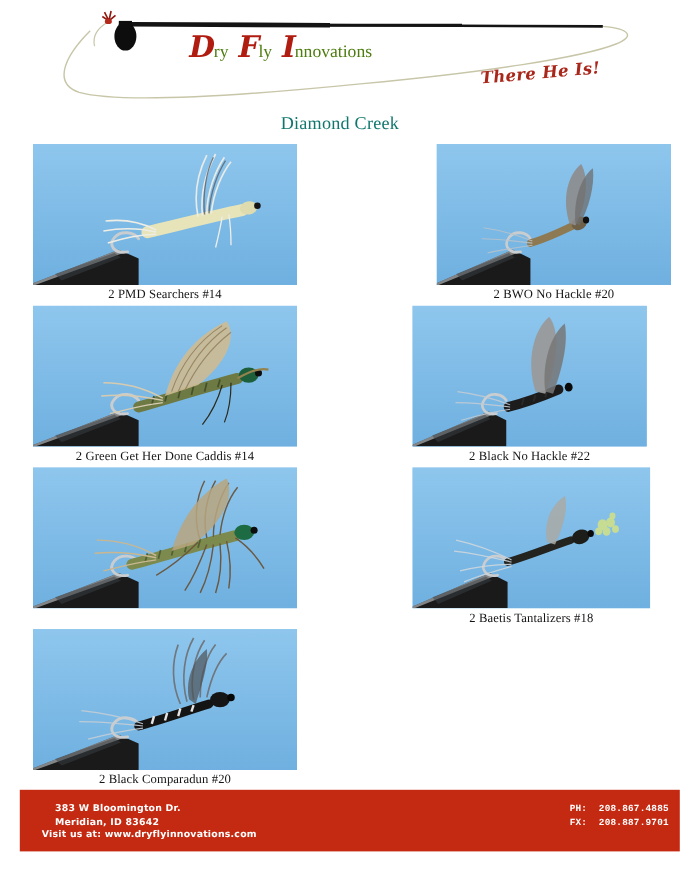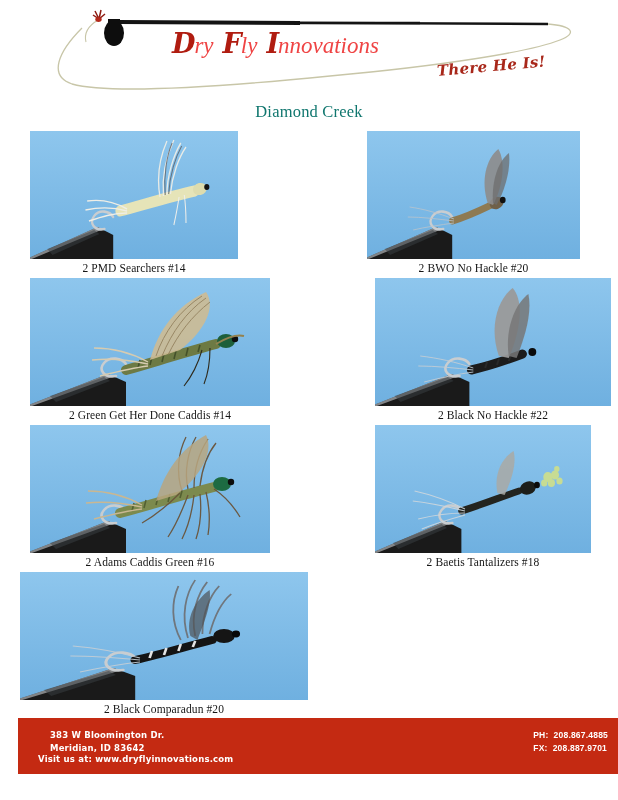--- a/index.html
+++ b/index.html
@@ -47,25 +47,24 @@
     font-family: "DejaVu Serif", serif;
     font-style: italic;
     font-weight: 700;
     font-size: 27px;
     color: #b01c10;
     letter-spacing: -1px;
     line-height: 1;
   }
   .brand-rest {
     font-family: "Liberation Serif", serif;
-    font-size: 23px;
-    color: #ef4444;
+    font-size: 16px;
+    color: #4d7c0f;
     line-height: 1;
     letter-spacing: 0px;
-    font-style: italic;
   }
   .tagline {
     position: absolute;
     left: 437px;
     top: 62px;
     font-family: "DejaVu Serif", serif;
     font-style: italic;
     font-weight: 700;
     font-size: 15px;
     color: #a8271a;
@@ -141,21 +140,21 @@
     font-weight: 700;
     font-size: 8.5px;
     line-height: 13px;
     letter-spacing: 0.2px;
   }
   .contact {
     position: absolute;
     right: 12px;
     top: 11px;
     text-align: left;
-    font-family: Liberation Sans, sans-serif;
+    font-family: Liberation Mono, monospace;
     font-weight: 700;
     font-size: 8.5px;
     line-height: 13px;
     letter-spacing: 0.2px;
   }
   .contact .row { display: block; white-space: pre; }
   .visit {
     position: absolute;
     left: 0; right: 0;
     top: 36px;
@@ -205,21 +204,21 @@
         <span class="brand-rest">nnovations</span>
     </span>
   </div>
 
   <div class="tagline">There He Is!</div>
 </div>
 
 <div class="page-title">Diamond Creek</div>
 
 <div class="catalog">
-    <div class="fly-item" style="left: 30px; top: 0px; width: 208px;">
+    <div class="fly-item" style="left: 30px; top: 0px; width: 240px;">
       <div class="photo" style="height: 128px;">
         <svg viewBox="0 0 240 128" preserveAspectRatio="none">
       <defs>
         <linearGradient id="sky-pmd-searcher" x1="0" y1="0" x2="0" y2="1">
           <stop offset="0%" stop-color="#8ec6ed"></stop>
           <stop offset="100%" stop-color="#6fb0e0"></stop>
         </linearGradient>
       </defs>
       <rect x="0" y="0" width="240" height="128" fill="url(#sky-pmd-searcher)"></rect>
 
@@ -246,21 +245,21 @@
         <path d="M112 82 C 96 82, 82 86, 68 90"></path>
       </g>
       <g stroke="#eeeeea" stroke-width="1.2" fill="none">
         <path d="M172 66 C 170 78, 168 86, 166 94"></path>
         <path d="M178 64 C 180 76, 180 84, 180 92"></path>
       </g>
     </svg>
       </div>
       <div class="caption">2 PMD Searchers #14</div>
     </div>
-    <div class="fly-item" style="left: 367px; top: 0px; width: 213px;">
+    <div class="fly-item" style="left: 397px; top: 0px; width: 213px;">
       <div class="photo" style="height: 128px;">
         <svg viewBox="0 0 240 128" preserveAspectRatio="none">
       <defs>
         <linearGradient id="sky-bwo-no-hackle" x1="0" y1="0" x2="0" y2="1">
           <stop offset="0%" stop-color="#8ec6ed"></stop>
           <stop offset="100%" stop-color="#6fb0e0"></stop>
         </linearGradient>
       </defs>
       <rect x="0" y="0" width="240" height="128" fill="url(#sky-bwo-no-hackle)"></rect>
 
@@ -321,21 +320,21 @@
       </g>
       <path d="M186 66 C 196 60, 206 56, 214 58" fill="none" stroke="#94824f" stroke-width="2"></path>
       <g stroke="#2e2a1c" stroke-width="1.1" fill="none">
         <path d="M172 72 C 168 86, 162 98, 154 108"></path>
         <path d="M180 70 C 180 84, 178 96, 174 106"></path>
       </g>
     </svg>
       </div>
       <div class="caption">2 Green Get Her Done Caddis #14</div>
     </div>
-    <div class="fly-item" style="left: 375px; top: 147px; width: 236px;">
+    <div class="fly-item" style="left: 375px; top: 147px; width: 213px;">
       <div class="photo" style="height: 128px;">
         <svg viewBox="0 0 240 128" preserveAspectRatio="none">
       <defs>
         <linearGradient id="sky-black-no-hackle" x1="0" y1="0" x2="0" y2="1">
           <stop offset="0%" stop-color="#8ec6ed"></stop>
           <stop offset="100%" stop-color="#6fb0e0"></stop>
         </linearGradient>
       </defs>
       <rect x="0" y="0" width="240" height="128" fill="url(#sky-black-no-hackle)"></rect>
 
@@ -399,21 +398,20 @@
         <path d="M184 64 C 196 72, 204 82, 210 92"></path>
       </g>
       <path d="M126 76 C 134 48, 150 24, 176 10 C 184 26, 172 50, 146 70 Z" fill="#b9a67f" opacity="0.85"></path>
       <g stroke="#c9b792" stroke-width="1.3" fill="none">
         <path d="M112 80 C 94 70, 78 66, 58 66"></path>
         <path d="M112 82 C 94 78, 76 76, 56 78"></path>
         <path d="M112 84 C 96 86, 80 90, 64 94"></path>
       </g>
     </svg>
       </div>
-      <div class="caption">2 Adams Caddis Green #16</div>
     </div>
     <div class="fly-item" style="left: 375px; top: 294px; width: 216px;">
       <div class="photo" style="height: 128px;">
         <svg viewBox="0 0 240 128" preserveAspectRatio="none">
       <defs>
         <linearGradient id="sky-baetis-tantalizer" x1="0" y1="0" x2="0" y2="1">
           <stop offset="0%" stop-color="#8ec6ed"></stop>
           <stop offset="100%" stop-color="#6fb0e0"></stop>
         </linearGradient>
       </defs>
@@ -438,21 +436,21 @@
       <g stroke="#cfd7dd" stroke-width="1.1" fill="none" opacity="0.9">
         <path d="M100 84 C 82 76, 64 70, 44 66"></path>
         <path d="M100 86 C 82 82, 62 78, 42 76"></path>
         <path d="M100 88 C 84 88, 66 90, 48 94"></path>
         <path d="M100 90 C 84 94, 68 98, 52 104"></path>
       </g>
     </svg>
       </div>
       <div class="caption">2 Baetis Tantalizers #18</div>
     </div>
-    <div class="fly-item" style="left: 20px; top: 441px; width: 288px;">
+    <div class="fly-item" style="left: 30px; top: 441px; width: 240px;">
       <div class="photo" style="height: 128px;">
         <svg viewBox="0 0 240 128" preserveAspectRatio="none">
       <defs>
         <linearGradient id="sky-black-comparadun" x1="0" y1="0" x2="0" y2="1">
           <stop offset="0%" stop-color="#8ec6ed"></stop>
           <stop offset="100%" stop-color="#6fb0e0"></stop>
         </linearGradient>
       </defs>
       <rect x="0" y="0" width="240" height="128" fill="url(#sky-black-comparadun)"></rect>
 

